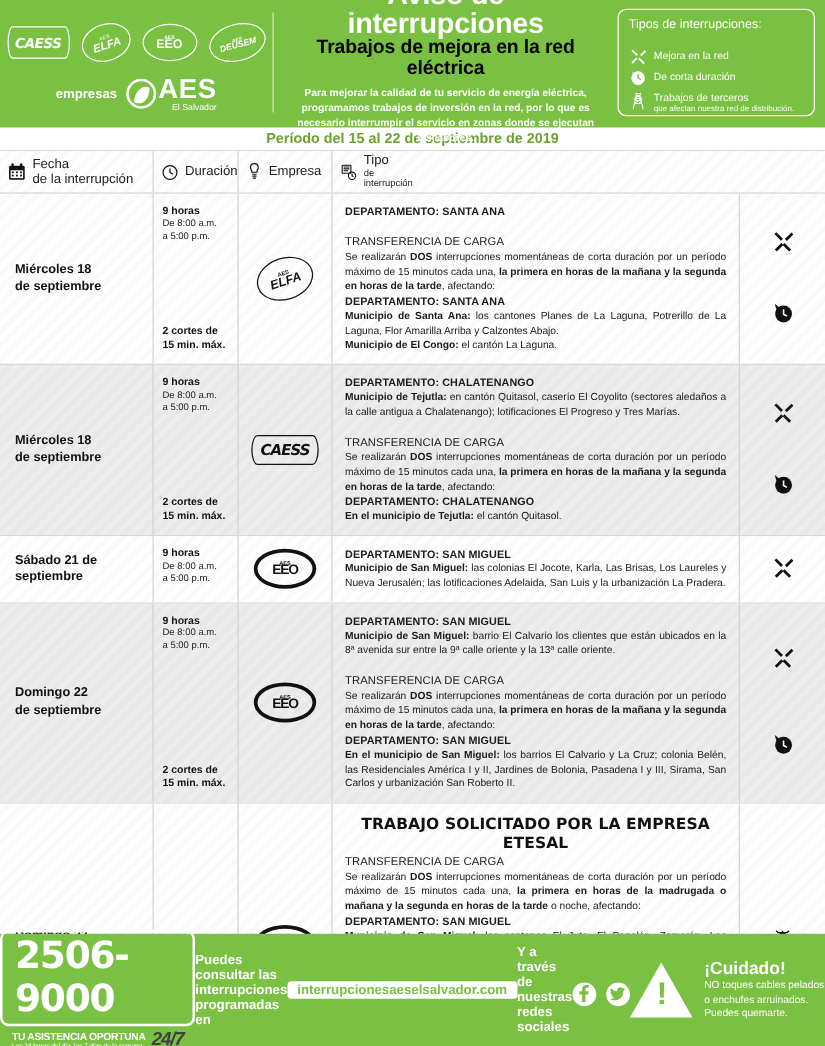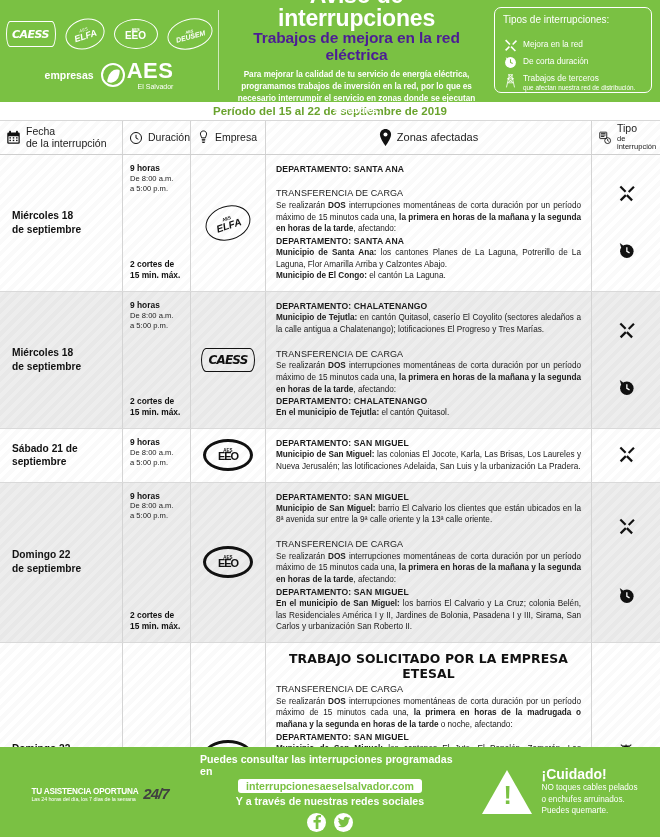--- a/index.html
+++ b/index.html
@@ -107,21 +107,21 @@
     display: flex; flex-direction: column;
     align-items: center; justify-content: center;
     padding: 4px 10px 4px 14px;
     text-align: center;
   }
   .title-main {
     color: #fff; font-size: 23px; font-weight: bold;
     line-height: 1.02; letter-spacing: -0.2px;
   }
   .title-sub {
-    color: #4c1d95; font-size: 15.5px; font-weight: bold;
+    color: #000000; font-size: 15.5px; font-weight: bold;
     line-height: 1.05; margin-top: 0px; letter-spacing: -0.1px;
   }
   .title-desc {
     color: #fff; font-size: 8.2px; line-height: 1.45;
     margin-top: 6px; font-weight: bold; max-width: 290px;
   }
   .legend-box {
     width: 158px; margin: 7px 8px 7px 4px;
     border: 1.4px solid #fff; border-radius: 7px;
     padding: 6px 7px 5px 8px;
@@ -226,21 +226,21 @@
     padding: 1px 10px 2px 10px;
     color: #fff; font-size: 30px; font-weight: bold; letter-spacing: -1px;
     font-family: "DejaVu Sans", sans-serif;
   }
   .phone-sub { display: flex; align-items: flex-end; gap: 5px; margin-top: 2px; }
   .phone-sub-txt { color: #fff; text-align: left; }
   .ps1 { font-size: 8.2px; font-weight: bold; letter-spacing: -.2px; }
   .ps2 { font-size: 5.4px; letter-spacing: -.1px; }
   .ps-247 { color: #404040; font-size: 15px; font-weight: bold; font-style: italic; letter-spacing: -1px; }
 
-  .f-mid { flex: 1; display: flex; flex-direction: column; align-items: center; }
+  .f-mid { flex: 1; display: flex; align-items: center; }
   .f-mid-l1 { color: #fff; font-size: 10.6px; font-weight: bold; }
   .f-url {
     background: #fff; color: #7ac143; font-size: 10.6px; font-weight: bold;
     border-radius: 3px; padding: 1px 8px; margin: 2px 0;
   }
   .f-mid-l2 { color: #fff; font-size: 10.6px; font-weight: bold; }
   .f-social { display: flex; gap: 8px; margin-top: 6px; }
   .soc {
     width: 19px; height: 19px; border-radius: 50%; background: #fff;
     display: flex; align-items: center; justify-content: center;
@@ -383,29 +383,20 @@
       </div>
       <div class="c-emp th">
         <span class="ico">
           <svg width="13" height="15" viewBox="0 0 18 24" fill="none" stroke="#111" stroke-width="1.5">
             <path d="M9 1.5c-3.2 0-5 2.3-5 5 0 2.6 2 3.8 2 6h6c0-2.2 2-3.4 2-6 0-2.7-1.8-5-5-5z"></path>
             <path d="M6.2 15h5.6M6.4 17.4h5.2M7 20h4"></path>
           </svg>
         </span>
         <span class="th-txt">Empresa</span>
       </div>
-      <div class="c-zonas th th-zonas">
-        <span class="ico">
-          <svg width="13" height="17" viewBox="0 0 16 22" fill="#111">
-            <path d="M8 0C3.9 0 .8 3.1.8 7.1.8 12.4 8 22 8 22s7.2-9.6 7.2-14.9C15.2 3.1 12.1 0 8 0z"></path>
-            <circle cx="8" cy="7" r="2.6" fill="#fff"></circle>
-          </svg>
-        </span>
-        <span class="th-txt" style="font-size:11px">Zonas afectadas</span>
-      </div>
       <div class="c-tipo th th-tipo">
         <span class="ico">
           <svg width="14" height="14" viewBox="0 0 24 24" fill="none" stroke="#111" stroke-width="1.5">
             <rect x="3" y="2" width="12" height="11" rx="1"></rect>
             <path d="M5 4.5h8M5 7h8M5 9.5h6"></path>
             <circle cx="16.5" cy="16.5" r="5"></circle>
               <path d="M16.5 13.5v3l2 1.2"></path>
           </svg>
         </span>
         <span class="th-txt">
@@ -626,20 +617,21 @@
              M4.2 12h11.6 M5.6 19h8.8 M7 5l6 7 M13 5l-6 7 M5 12l10 7 M15 12l-10 7 M6 19l8 8 M14 19l-8 8"></path>
   </svg>
             </span>
           </div>
         </div>
       </div>
   </div>
 
   <div class="footer">
     <div class="f-phone">
+      <div class="phone-box">2506-9000</div>
       <div class="phone-sub">
         <span class="phone-sub-txt">
           <span class="ps1" style="display:block">TU ASISTENCIA OPORTUNA</span>
           <span class="ps2" style="display:block">Las 24 horas del día, los 7 días de la semana</span>
         </span>
         <span class="ps-247">24/7</span>
       </div>
     </div>
 
     <div class="f-mid">

